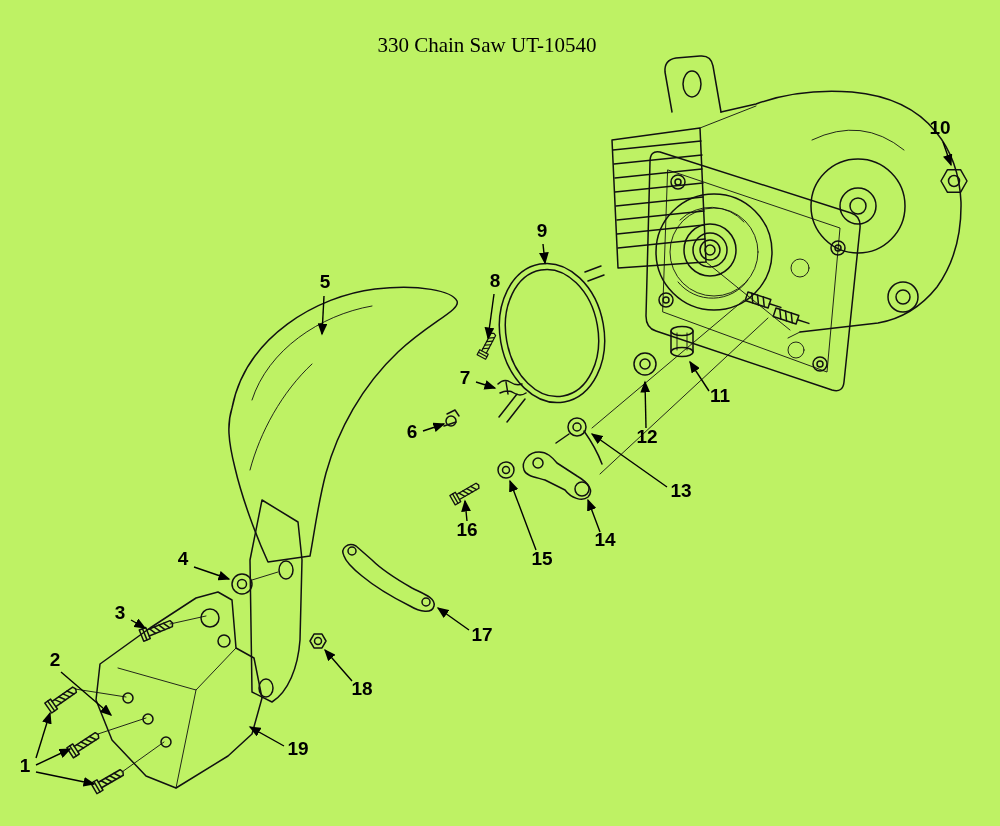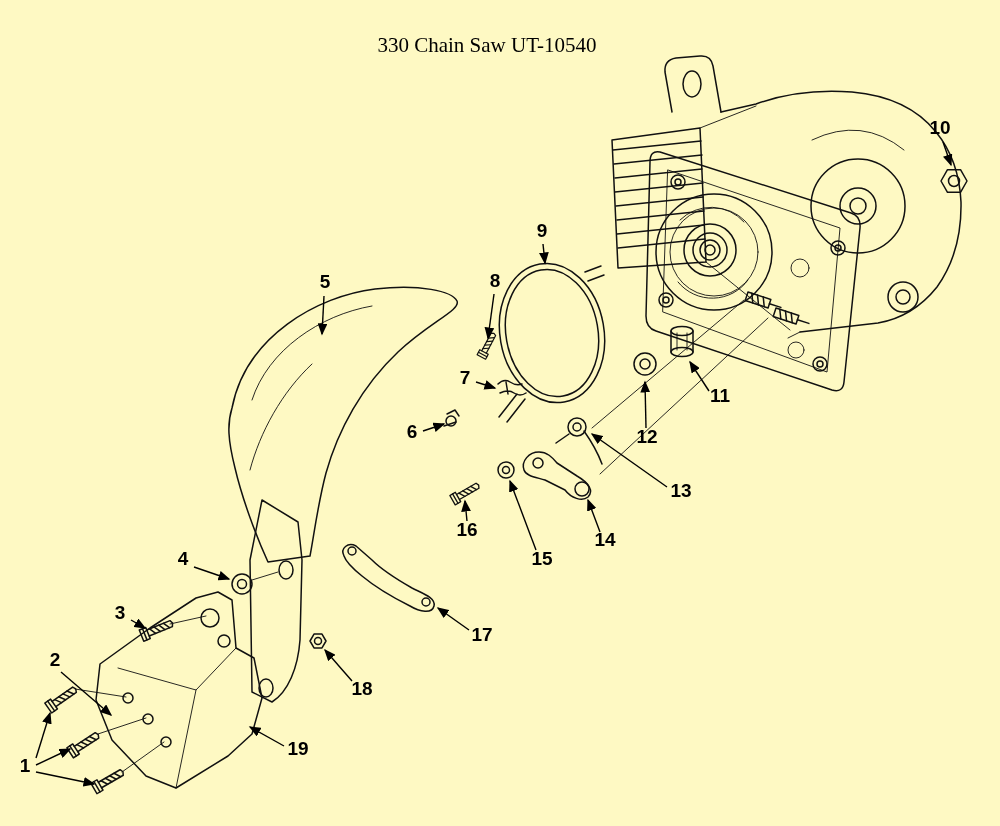--- a/index.html
+++ b/index.html
@@ -1,16 +1,16 @@
 <!DOCTYPE html>
 <html><head>
 <meta charset="utf-8">
 <style>
   html,body{margin:0;padding:0;background:#fff;}
-  .page{position:relative;width:1000px;height:826px;background:#fef9c3;overflow:hidden;}
+  .page{position:relative;width:1000px;height:826px;background:#bef264;overflow:hidden;}
   .title{
     position:absolute;top:33px;left:0;width:974px;text-align:center;
     font-family:"Liberation Serif",serif;font-size:21px;color:#000;
   }
   svg.diagram{position:absolute;left:0;top:0;width:1000px;height:826px;}
   .art{stroke:#111;fill:none;stroke-width:1.5;stroke-linecap:round;stroke-linejoin:round;}
   .thin{stroke-width:0.9;}
   .leader{stroke:#000;stroke-width:1.4;fill:none;}
   .callout-label{
     font-family:"Liberation Sans",sans-serif;font-weight:bold;font-size:19px;

